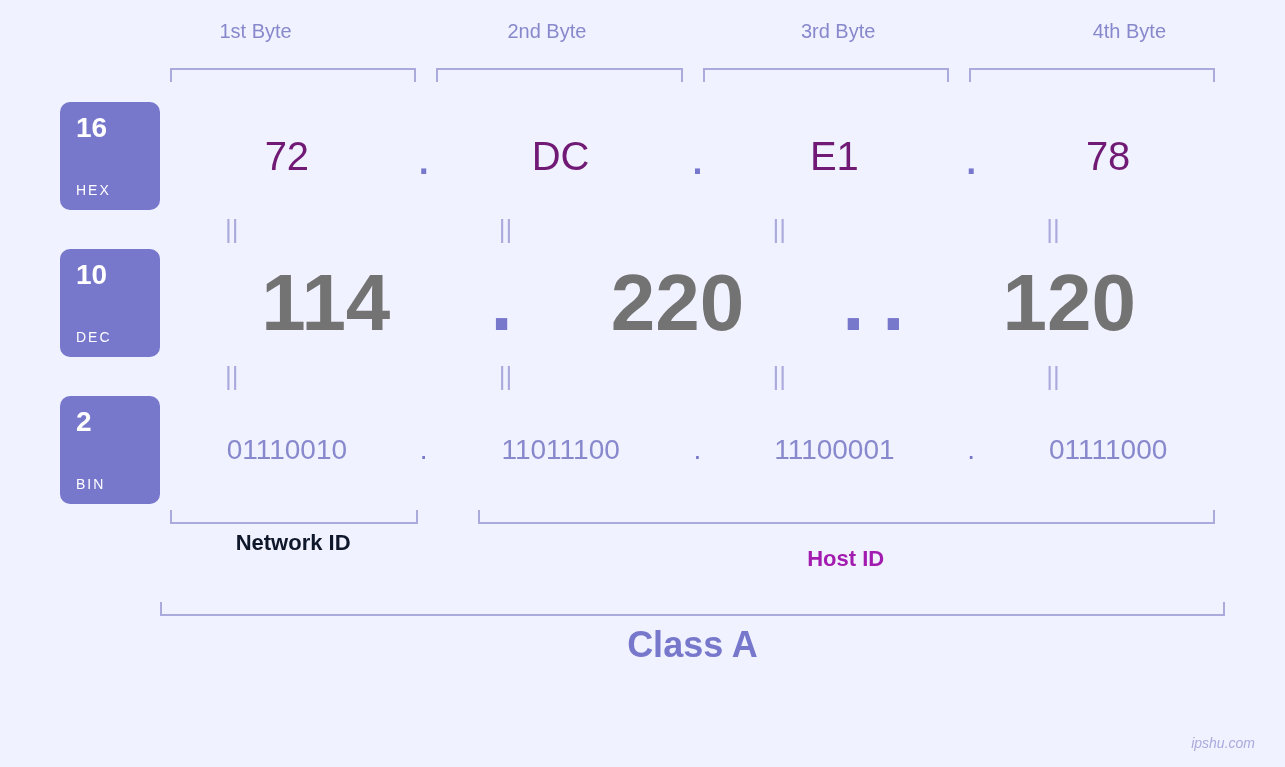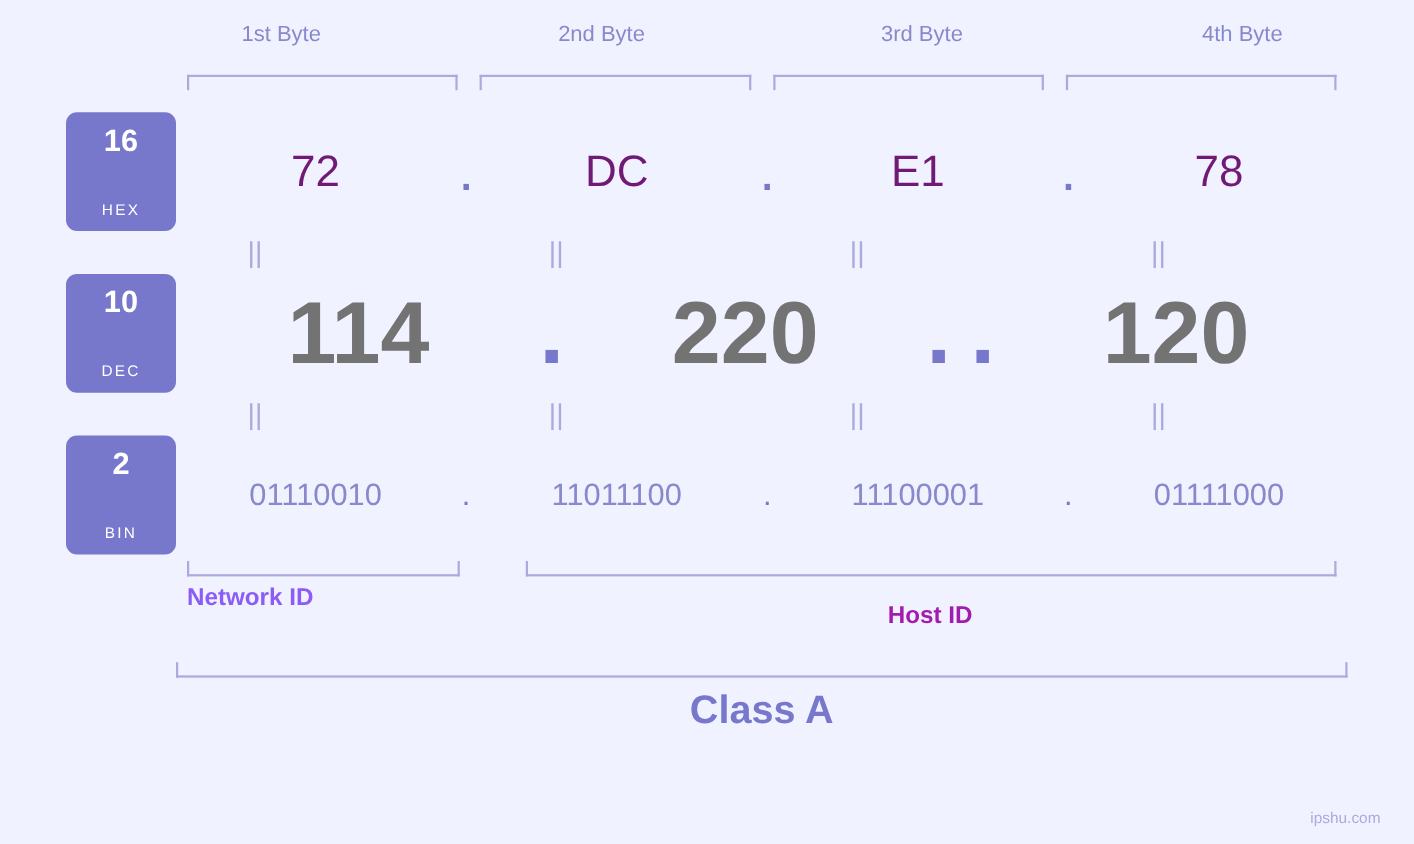--- a/index.html
+++ b/index.html
@@ -57,21 +57,21 @@
       display: flex;
       align-items: center;
       width: 100%;
       margin-bottom: 0;
     }
 
     .row-label {
       width: 100px;
       display: flex;
       flex-direction: column;
-      align-items: center;
+      align-items: flex-start;
       justify-content: center;
       background: #7777cc;
       border-radius: 10px;
       color: white;
       padding: 12px 16px;
       margin-right: 10px;
       flex-shrink: 0;
     }
     .row-label .base-num {
       font-size: 28px;
@@ -183,21 +183,22 @@
       flex-shrink: 0;
     }
 
     .id-labels-row {
       display: flex;
       width: 100%;
       margin-bottom: 10px;
     }
     .id-label-network {
       flex: 1;
-      color: #8b5cf6;
+      text-align: center;
+      color: #0f172a;
       font-size: 22px;
       font-weight: bold;
       margin: 0 10px;
     }
     .id-label-host {
       flex: 3;
       text-align: center;
       color: #a21caf;
       font-size: 22px;
       font-weight: bold;
@@ -229,20 +230,21 @@
       font-weight: bold;
     }
 
     
     .watermark {
       position: absolute;
       bottom: 16px;
       right: 30px;
       color: #aaaadd;
       font-size: 14px;
+      font-style: italic;
     }
   </style>
 </head>
 <body>
 
 <div class="main-container">
 
   <div class="byte-labels-row">
     <div class="byte-label">1st Byte</div>
     <div class="byte-label">2nd Byte</div>

